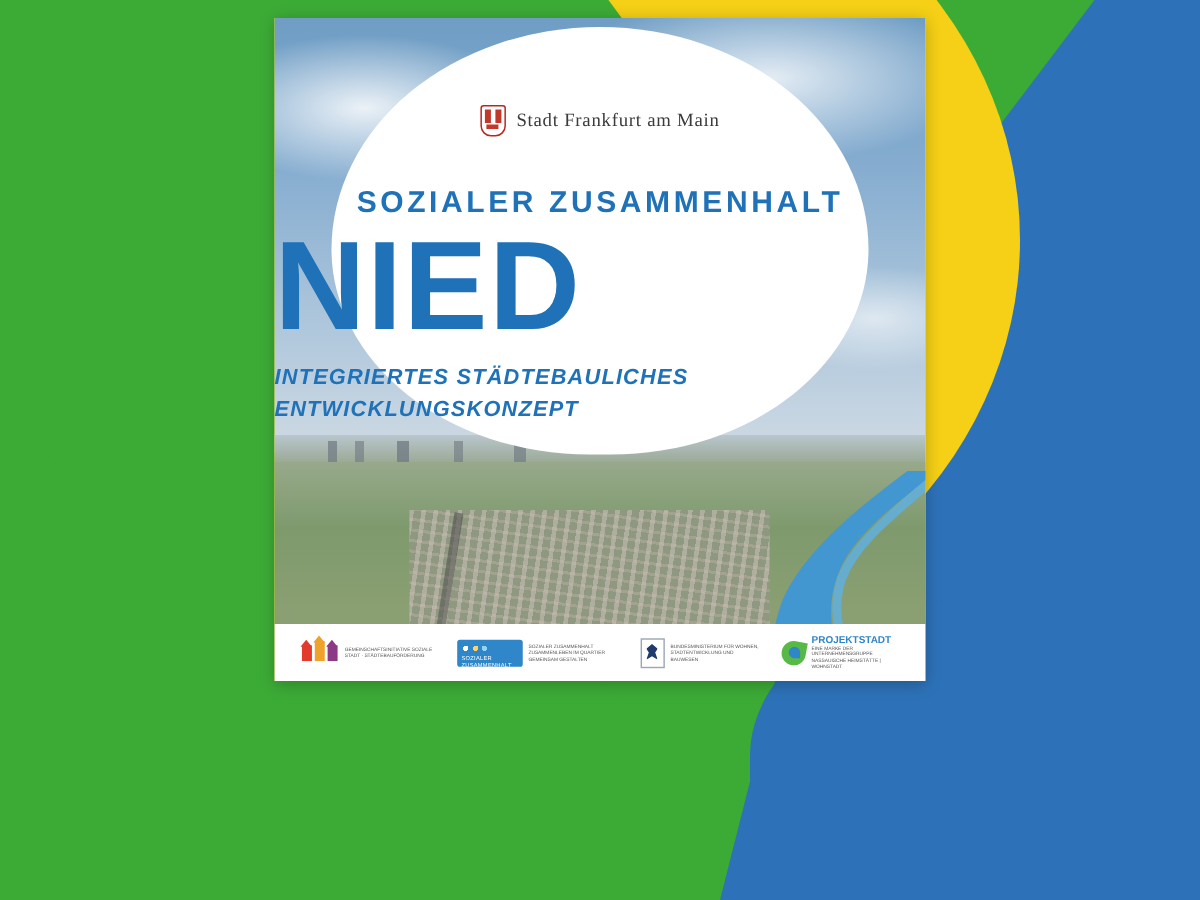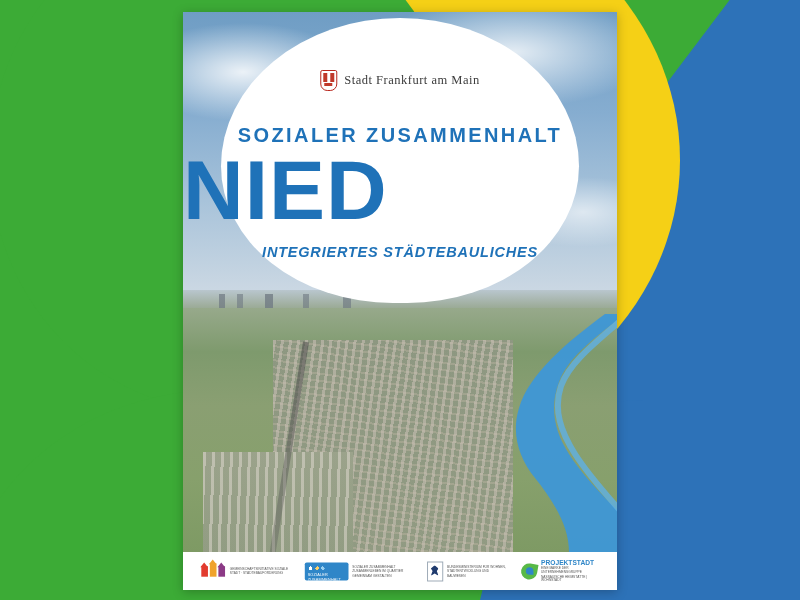--- a/index.html
+++ b/index.html
@@ -61,21 +61,21 @@
     left: 500px; bottom: -60px;
     width: 360px; height: 260px;
     background: #2d72b8;
     border-radius: 40% 0 0 0;
   }
 
   
   #cover {
     position: absolute;
     left: 183px; top: 12px;
-    width: 434px; height: 578px;
+    width: 434px; height: 442px;
     background: #fde047;
     box-shadow: 0 2px 10px rgba(0,0,0,0.25);
     overflow: hidden;
   }
 
   
   .photo {
     position: absolute;
     left: 0; top: 0;
     width: 434px; height: 540px;
@@ -206,21 +206,21 @@
     top: 130px; left: 0; width: 100%;
     font-size: 84px;
     line-height: 96px;
     font-weight: bold;
     letter-spacing: 1px;
     color: #1f72b8;
   }
   .subtitle {
     position: absolute;
     top: 230px; left: 0; width: 100%;
-    text-align: center;
+    text-align: left;
     font-size: 14.5px;
     line-height: 21px;
     font-style: italic;
     font-weight: bold;
     letter-spacing: .8px;
     color: #1f72b8;
   }
 
   
   .logo-bar {
@@ -362,20 +362,21 @@
 
   <div class="crest">
     <div class="crest-shield"></div>
     <div class="crest-text">Stadt Frankfurt am Main</div>
   </div>
 
   <div class="kicker">SOZIALER ZUSAMMENHALT</div>
   <div class="bigtitle">NIED</div>
   <div class="subtitle">
     <div>INTEGRIERTES STÄDTEBAULICHES</div>
+    <div>ENTWICKLUNGSKONZEPT</div>
   </div>
 
   <div class="logo-bar">
 
     <div class="logo">
       <div class="logo-mark mark-houses">
         <i class="h1"></i>
           <i class="h2"></i>
           <i class="h3"></i>
       </div>

